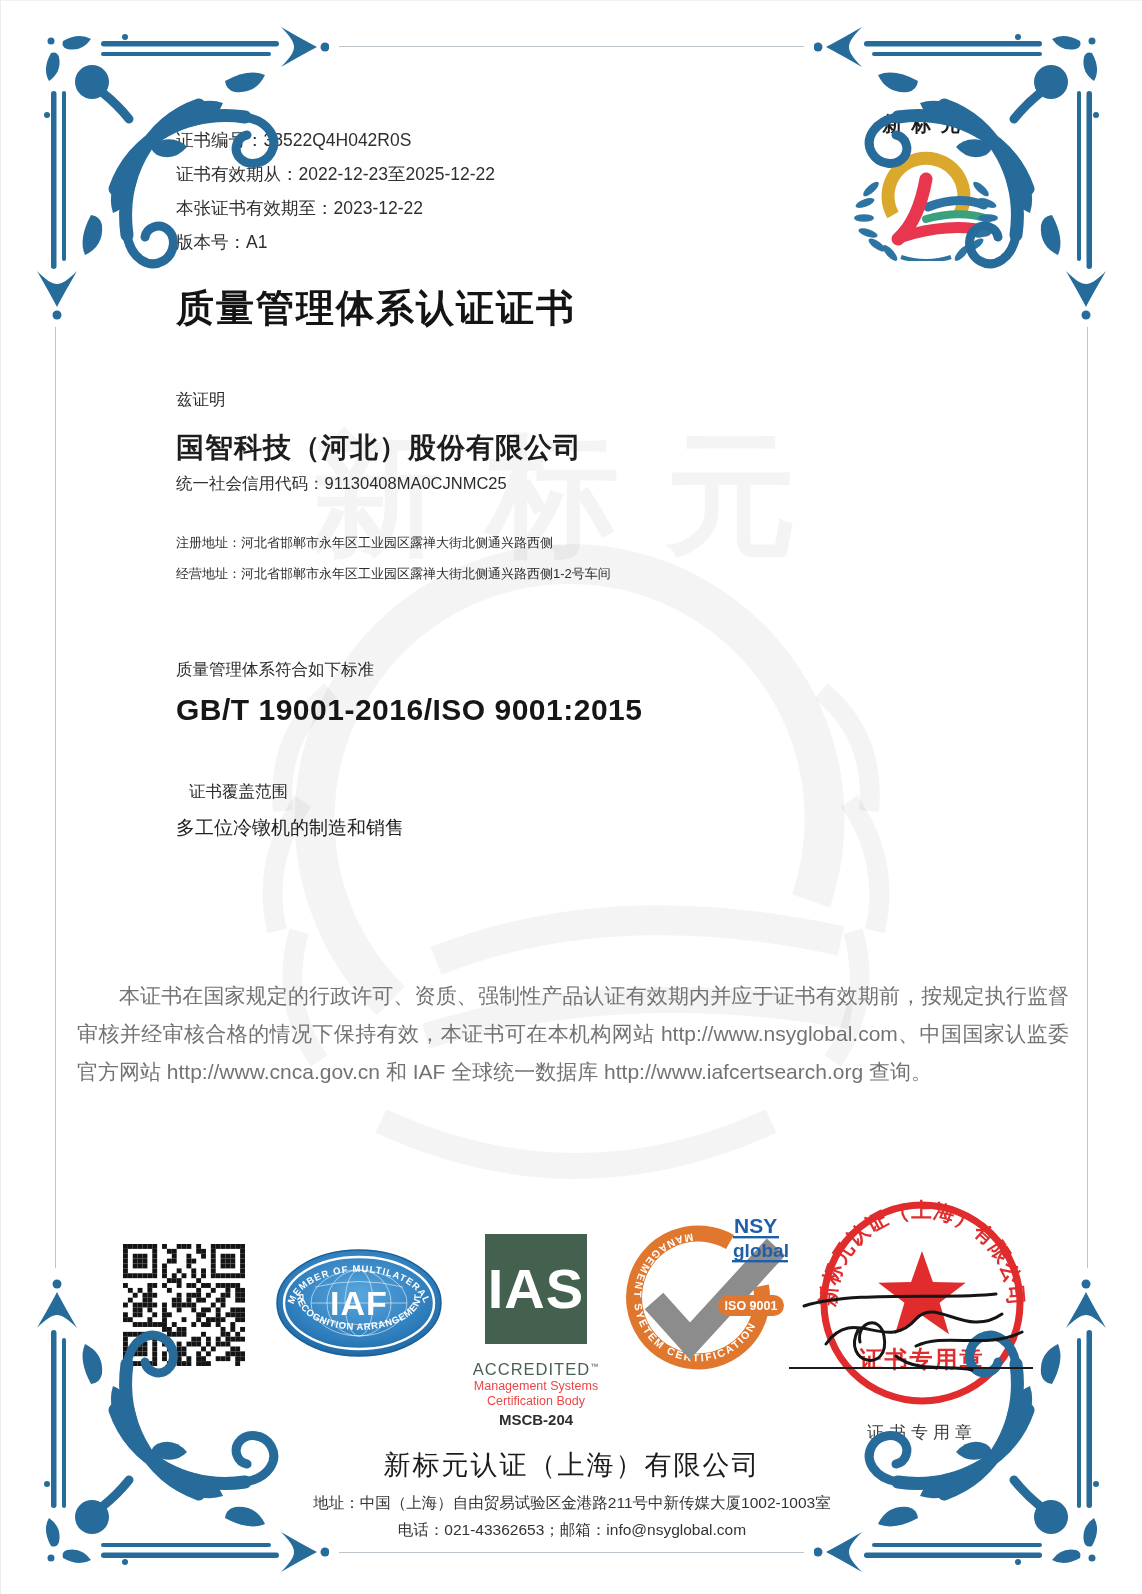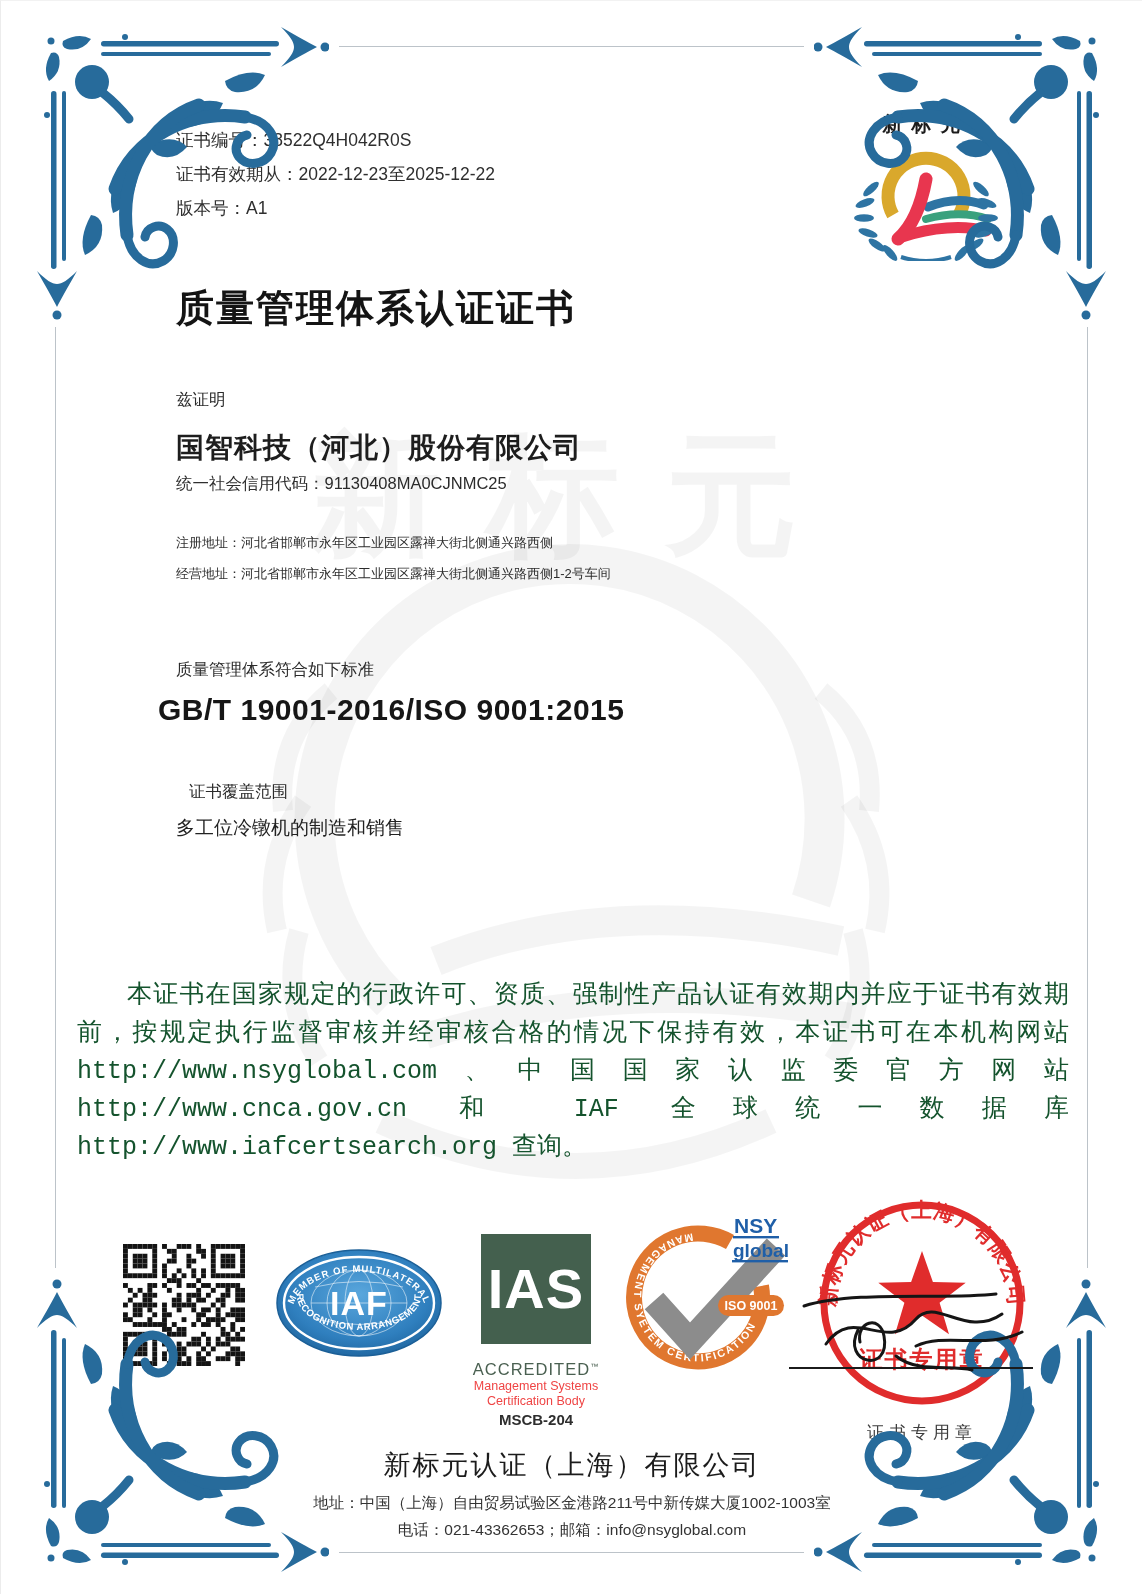--- a/index.html
+++ b/index.html
@@ -20,29 +20,29 @@
   
   .watermark{left:180px;top:360px;width:790px;height:900px;z-index:0;}
   
   .meta{left:175px;top:122px;z-index:2;font-size:17.5px;line-height:34px;color:#2f2f2f;}
   .title{left:175px;top:282px;z-index:2;font-size:38px;font-weight:bold;color:#141414;letter-spacing:2px;margin:0;}
   .certify{left:175px;top:388px;font-size:16.5px;z-index:2;}
   .company{left:175px;top:428px;font-size:28px;font-weight:600;color:#1d1d1d;z-index:2;letter-spacing:1px;}
   .credit{left:175px;top:472px;font-size:16.5px;z-index:2;}
   .addr{left:175px;top:526px;font-size:13px;line-height:31px;z-index:2;}
   .std-intro{left:175px;top:658px;font-size:16.5px;z-index:2;}
-  .standard{left:157px;top:692px;font-size:30px;font-weight:bold;color:#161616;z-index:2;letter-spacing:.5px;}
+  .standard{left:175px;top:692px;font-size:30px;font-weight:bold;color:#161616;z-index:2;letter-spacing:.5px;}
   .scope-label{left:188px;top:780px;font-size:16.5px;z-index:2;}
   .scope{left:175px;top:814px;font-size:19px;z-index:2;color:#222;}
-  .disclaimer{left:76px;width:992px;top:976px;z-index:2;font-size:25px;line-height:38px;text-align:justify;text-indent:2em;color:#14532d;font-family:Liberation Mono, monospace;}
+  .disclaimer{left:76px;width:992px;top:976px;z-index:2;font-size:21px;line-height:38px;text-align:justify;text-indent:2em;color:#737373;}
   
   .qr{left:122px;top:1243px;width:122px;height:122px;z-index:2;}
   .iaf{left:272px;top:1247px;width:172px;height:110px;z-index:2;}
   .ias{left:470px;top:1233px;width:130px;z-index:2;text-align:center;}
-  .ias-box{width:110px;height:110px;margin:0 auto;background:#44604e;display:flex;align-items:center;justify-content:center;}
+  .ias-box{width:102px;height:110px;margin:0 auto;background:#44604e;display:flex;align-items:center;justify-content:center;}
   .ias-box span{color:#fff;font-size:56px;font-weight:bold;letter-spacing:1px;line-height:1;}
   .ias-accredited{margin-top:16px;font-size:16.5px;color:#4a6051;letter-spacing:1px;}
   .ias-accredited sup{font-size:8px;vertical-align:6px;}
   .ias-sub{font-size:12.5px;color:#ef4444;line-height:15px;}
   .ias-code{font-size:15px;color:#2e2e2e;font-weight:bold;margin-top:2px;}
   .nsy{left:615px;top:1208px;width:192px;height:165px;z-index:2;}
   .stamp{left:811px;top:1192px;width:220px;height:220px;z-index:2;}
   .sig-line{left:788px;top:1366px;width:244px;height:2px;background:#1b1b1b;z-index:4;}
   .signature{left:795px;top:1283px;width:240px;height:95px;z-index:5;}
   .signer{left:835px;top:1420px;width:172px;text-align:center;z-index:2;font-family:"Liberation Serif","DejaVu Serif",serif;font-size:17px;letter-spacing:5px;color:#3d3d3d;}
@@ -198,20 +198,21 @@
       <path d="M 150 330 q -55 45 -48 120" stroke-width="20"></path>
       <path d="M 122 440 q -42 60 -26 130" stroke-width="20"></path>
       <path d="M 118 570 q -20 70 20 130" stroke-width="20"></path>
       <path d="M 200 760 Q 395 850 590 760" stroke-width="26"></path>
     </g>
   </svg>
 
   <div class="abs meta">
     <div><span class="lbl">证书编号：</span><span>38522Q4H042R0S</span></div>
     <div><span class="lbl">证书有效期从：</span><span>2022-12-23至2025-12-22</span></div>
+    <div><span class="lbl">本张证书有效期至：</span><span>2023-12-22</span></div>
     <div><span class="lbl">版本号：</span><span>A1</span></div>
   </div>
 
   <div class="abs issuer-word">新标元</div>
   <svg class="abs issuer-emblem" viewBox="0 0 190 128">
     <path d="M 62 82 A 38 38 0 1 1 128 82" stroke="#d9a82c" stroke-width="13" fill="none"></path>
     <path d="M 97 74 C 117 66 137 66 153 72" stroke="#2e74a3" stroke-width="9" fill="none" stroke-linecap="round"></path>
     <path d="M 95 86 C 117 80 139 80 157 86" stroke="#3aa17e" stroke-width="8" fill="none" stroke-linecap="round"></path>
     <path d="M 71 104 C 101 94 133 92 155 98" stroke="#e8364f" stroke-width="11" fill="none" stroke-linecap="round"></path>
     <path d="M 95 46 C 91 68 83 92 67 106" stroke="#e8364f" stroke-width="13" fill="none" stroke-linecap="round"></path>

